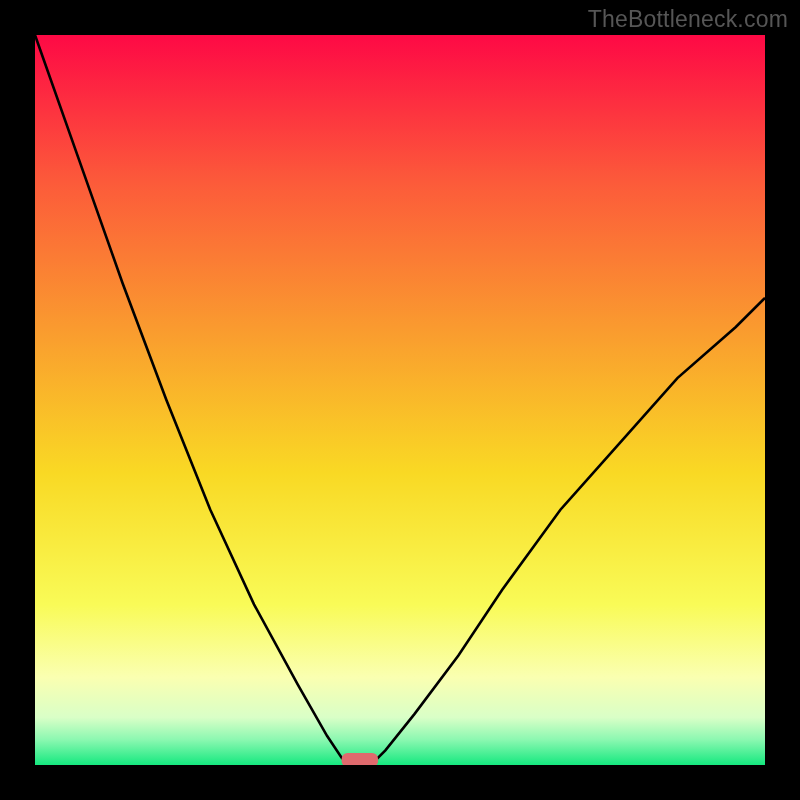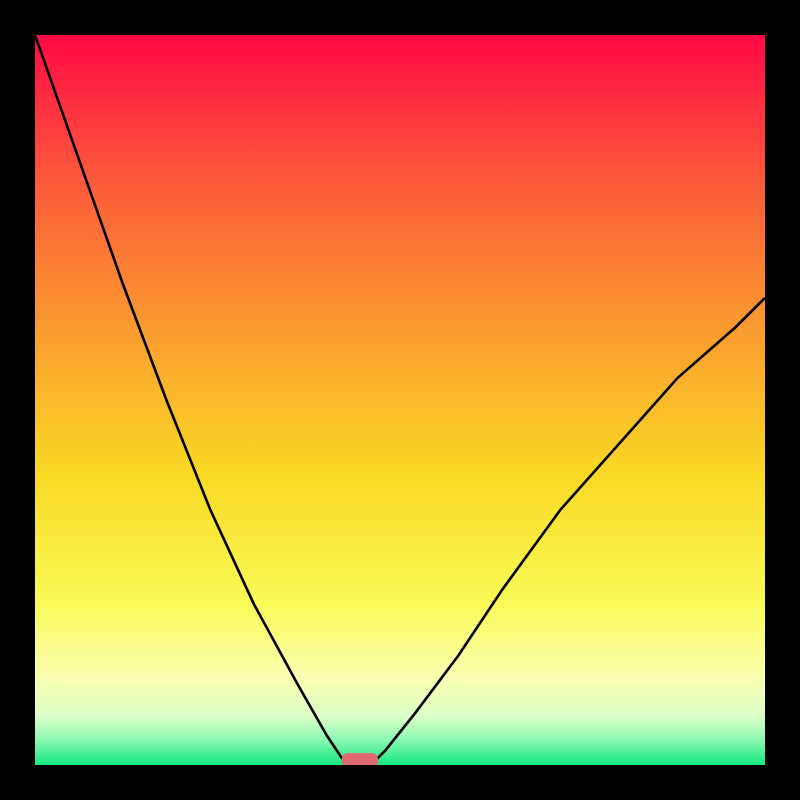--- a/index.html
+++ b/index.html
@@ -37,20 +37,21 @@
   }
   svg {
     display: block;
   }
 </style>
 </head>
 <body>
 
 <div class="frame">
 
+  <div class="watermark">TheBottleneck.com</div>
 
   <div class="plot-area">
     <svg id="chart-svg" width="730" height="730" viewBox="0 0 730 730">
       <defs>
         <linearGradient id="bg-grad" x1="0" y1="0" x2="0" y2="1">
             <stop offset="0%" stop-color="#fe0945"></stop>
             <stop offset="20%" stop-color="#fc5a3a"></stop>
             <stop offset="40%" stop-color="#fa9a2f"></stop>
             <stop offset="60%" stop-color="#f9d924"></stop>
             <stop offset="78%" stop-color="#f9fb57"></stop>

